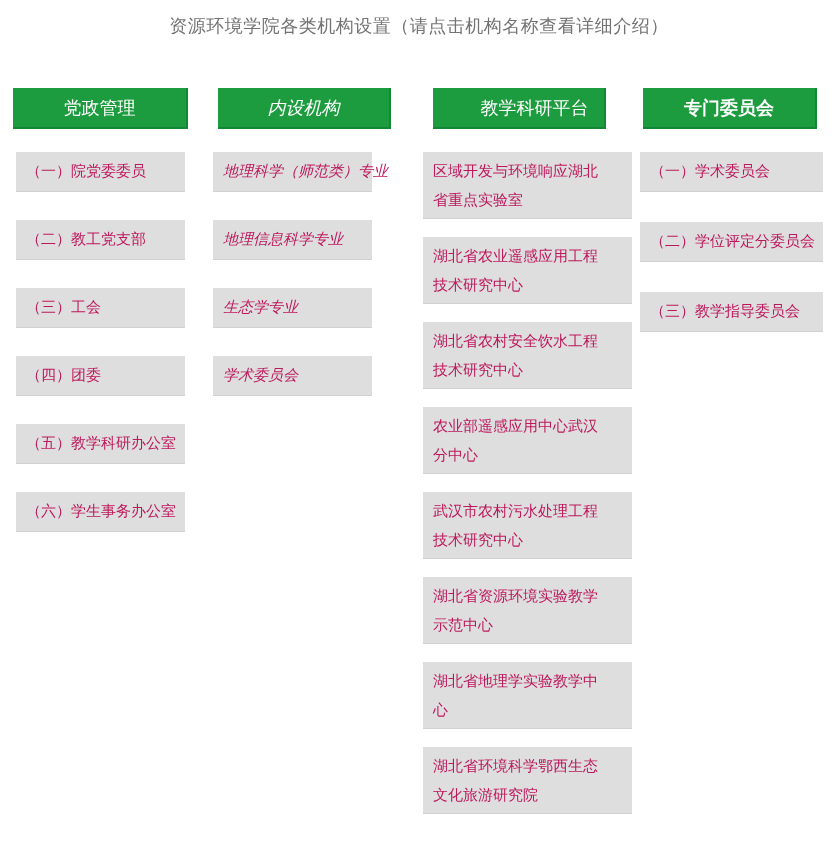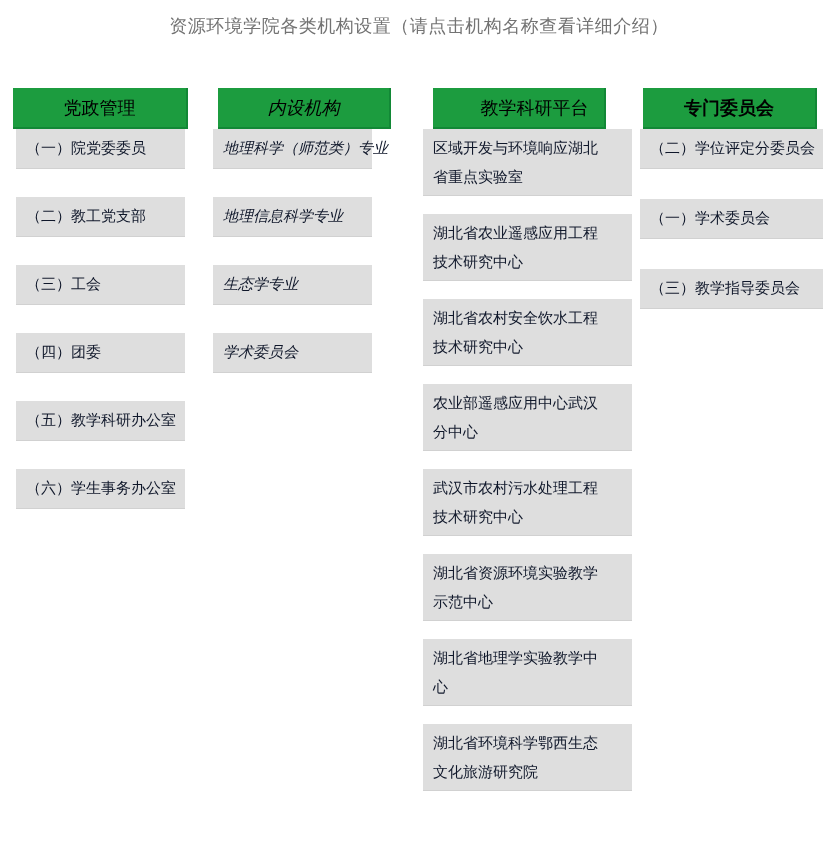--- a/index.html
+++ b/index.html
@@ -30,35 +30,36 @@
   .col-1 { left: 13px;  width: 172px; }
   .col-2 { left: 213px; width: 183px; font-style: italic; }
   .col-3 { left: 423px; width: 209px; }
   .col-4 { left: 640px; width: 183px; }
 
   .col-header {
     height: 41px;
     background: var(--green, #1c9c3f);
     border-bottom: 2px solid var(--green-edge, #128836);
     border-right: 2px solid var(--green-edge, #128836);
-    color: #000000;
+    color: #ffffff;
     font-size: 18px;
     display: flex;
     align-items: center;
     justify-content: center;
+    margin-bottom: 23px;
   }
   .col-1 .col-header { width: 175px; margin-left: 0; }
   .col-2 .col-header { width: 173px; margin-left: 5px; }
   .col-3 .col-header { width: 173px; margin-left: 10px; padding-left: 32px; }
   .col-4 .col-header { width: 174px; margin-left: 3px; font-weight: bold; }
 
   .item {
     background: var(--gray, #dedede);
     border-bottom: 1px solid var(--gray-edge, #d1d1d1);
-    color: #0f172a;
+    color: #be185d;
     font-size: 15px;
     display: flex;
     align-items: center;
     padding: 0 8px 0 10px;
     cursor: pointer;
   }
   .col-1 .item { width: 169px; margin-left: 3px; height: 40px; margin-bottom: 28px; white-space: nowrap; }
   .col-2 .item { width: 159px; height: 40px; margin-bottom: 28px; white-space: nowrap; }
   .col-3 .item { width: 209px; min-height: 66px; margin-bottom: 18px; line-height: 29px; padding: 4px 22px 4px 10px; }
   .col-4 .item { width: 183px; height: 40px; margin-bottom: 30px; white-space: nowrap; }
@@ -102,19 +103,19 @@
         <div class="item">武汉市农村污水处理工程技术研究中心</div>
         <div class="item">湖北省资源环境实验教学示范中心</div>
         <div class="item">湖北省地理学实验教学中心</div>
         <div class="item">湖北省环境科学鄂西生态文化旅游研究院</div>
       </div>
   </section>
 
   <section class="col col-4">
     <div class="col-header">专门委员会</div>
     <div class="items">
+        <div class="item">（一）学术委员会</div>
         <div class="item">（二）学位评定分委员会</div>
-        <div class="item">（一）学术委员会</div>
         <div class="item">（三）教学指导委员会</div>
       </div>
   </section>
 
 </div>
 
 </body></html>

